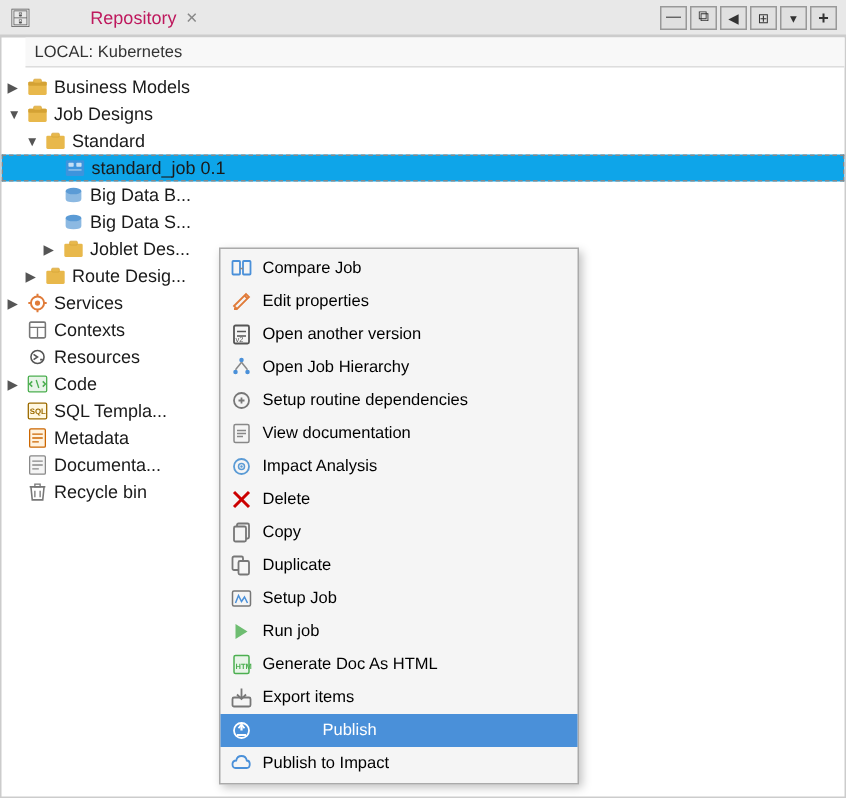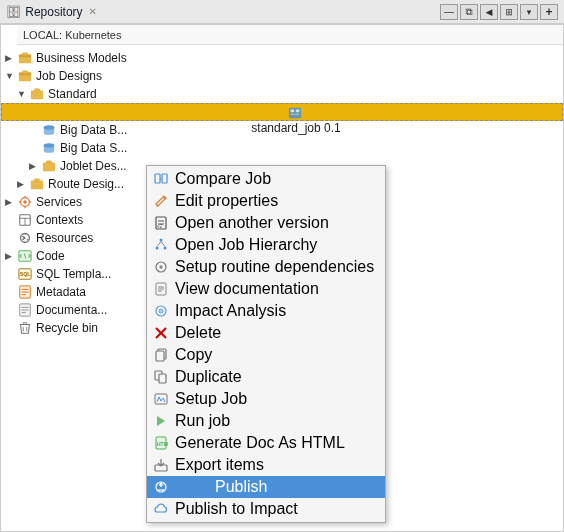--- a/index.html
+++ b/index.html
@@ -111,23 +111,22 @@
       flex-shrink: 0;
     }
 
     .item-label {
       font-size: 12px;
     }
     .item-label.bold { font-weight: normal; }
 
     
     .tree-item.highlighted {
-      background: #eab308;
+      background: #0ea5e9;
       border: 1px dashed #888;
-      flex-direction: column;
     }
 
     
     .context-menu {
       position: absolute;
       top: 120px;
       left: 145px;
       background: #f5f5f5;
       border: 1px solid #aaa;
       box-shadow: 2px 2px 6px rgba(0,0,0,0.25);
@@ -153,36 +152,36 @@
       width: 20px;
       height: 18px;
       display: inline-flex;
       align-items: center;
       justify-content: center;
       margin-right: 4px;
       flex-shrink: 0;
       font-size: 12px;
     }
     .menu-item .menu-label {
-      font-size: 16px;
+      font-size: 11px;
     }
 
     
     .svg-icon {
       width: 14px;
       height: 14px;
     }
   </style>
 </head>
 <body>
 
 <div class="title-bar">
   <div class="title-bar-left">
     <span style="font-size:12px;color:#555;">🗄</span>
-    <span style="font-size:12px;color:#0f172a;">Repository</span>
+    <span style="font-size:12px;color:#be185d;margin-left:35px;">Repository</span>
     <span style="font-size:10px;color:#888;margin-left:2px;cursor:pointer;">✕</span>
   </div>
   <div class="title-bar-right">
     <div class="title-bar-btn">—</div>
     <div class="title-bar-btn">⧉</div>
     <div class="title-bar-btn" style="font-size:9px;">◀</div>
     <div class="title-bar-btn" style="font-size:9px;">⊞</div>
     <div class="title-bar-btn" style="font-size:9px;">▾</div>
     <div class="title-bar-btn" style="font-size:12px;font-weight:bold;">+</div>
   </div>

